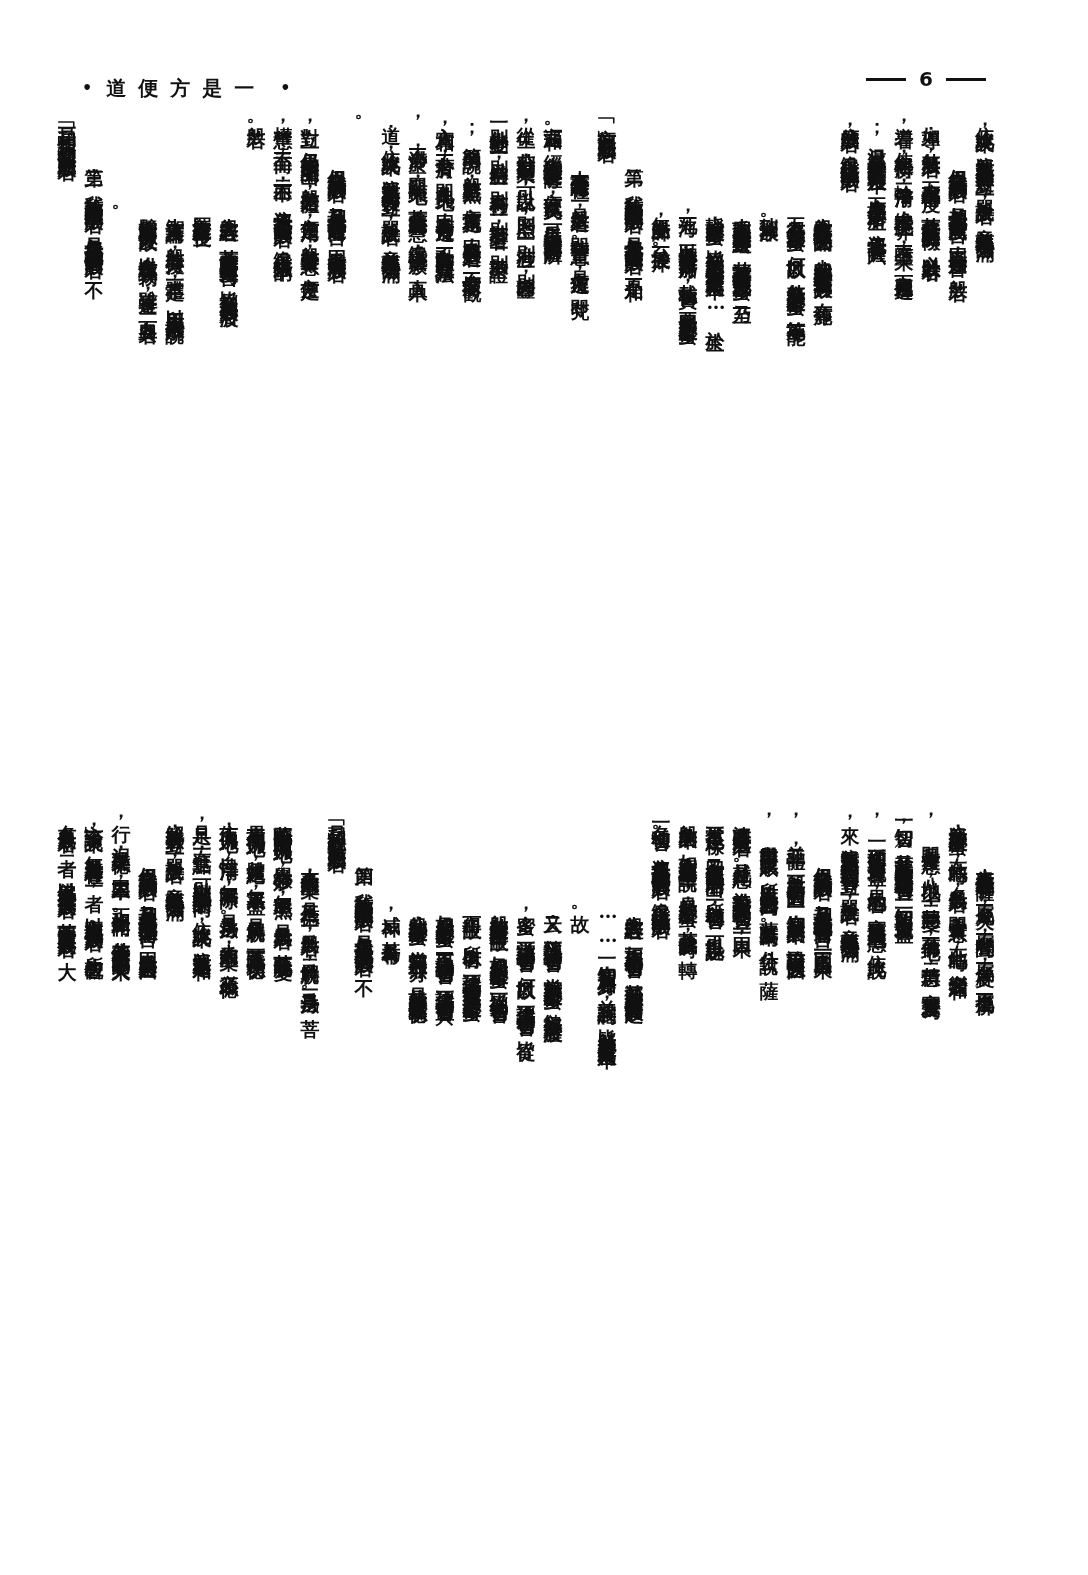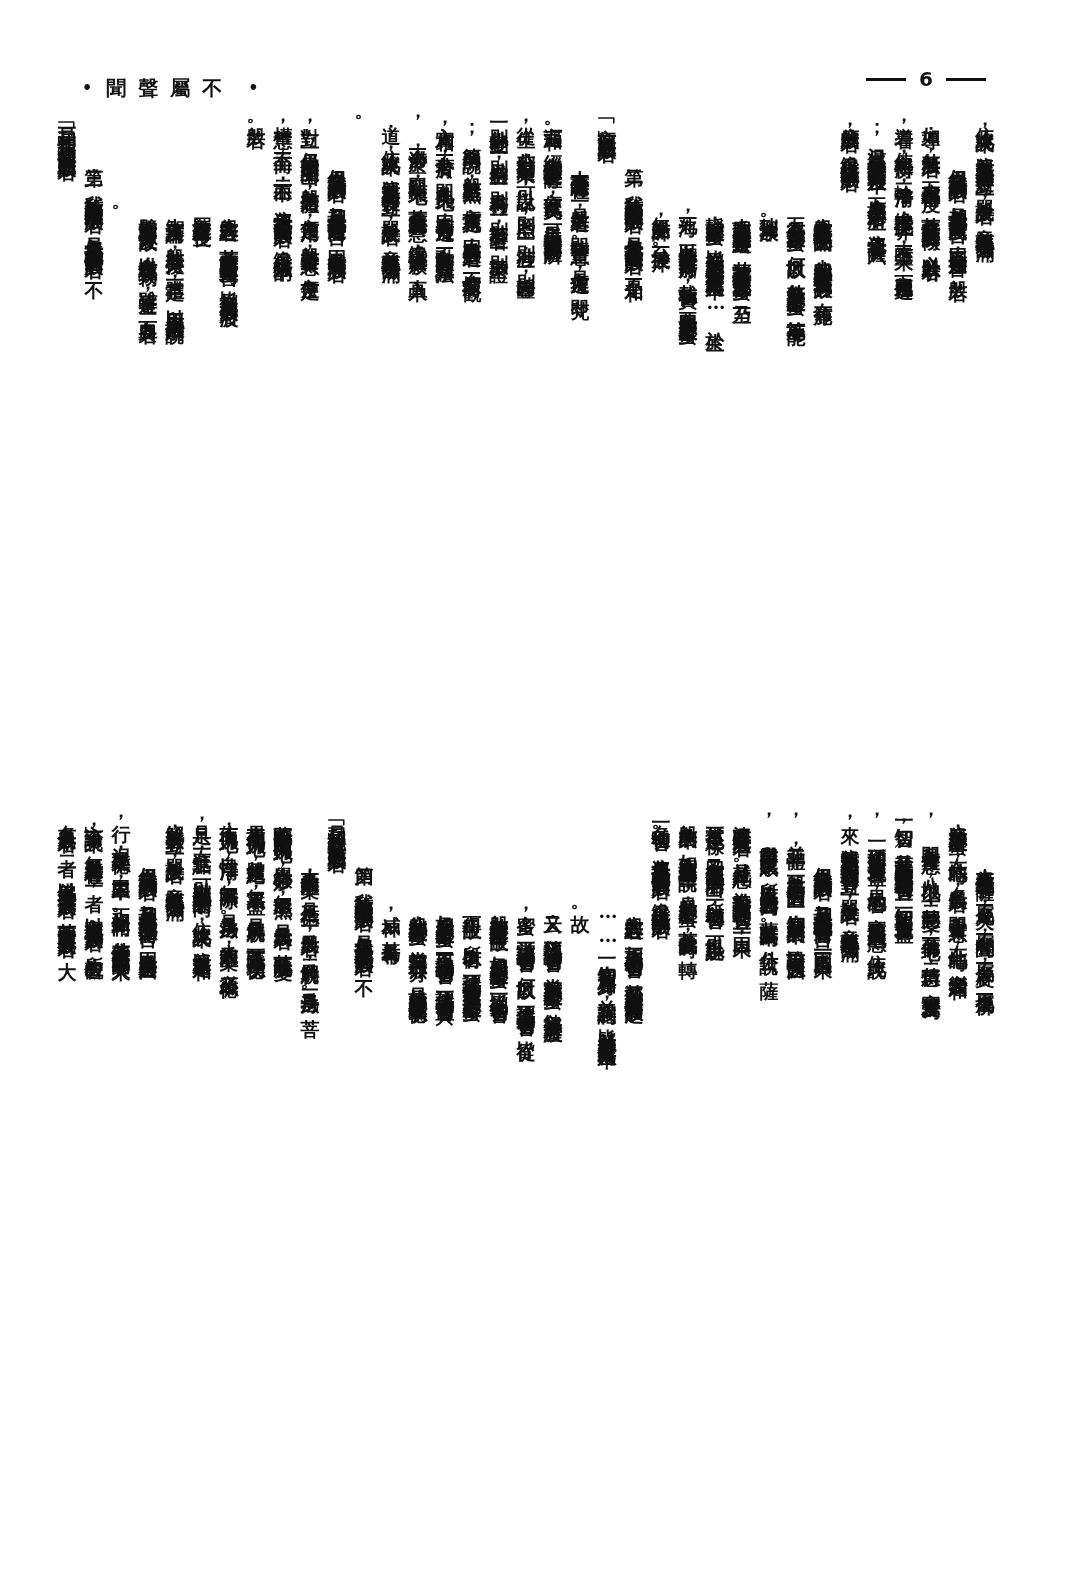--- a/index.html
+++ b/index.html
@@ -39,21 +39,21 @@
     font-size:19px; letter-spacing:2px; line-height:27px;
     font-weight:600; white-space:nowrap; overflow:visible;
   }
   .i2 { padding-top:42px; }
   .i4 { padding-top:90px; }
 </style>
 </head>
 <body>
 
 <div class="hdr-left">
-  <span class="orn">•</span><span class="title">不屬聲聞</span><span class="orn">•</span>
+  <span class="orn">•</span><span class="title">一是方便道</span><span class="orn">•</span>
 </div>
 <div class="hdr-right">
   <span class="dash"></span>
   <span class="pnum">6</span>
   <span class="dash"></span>
 </div>
 
 <div class="block upper">
   <div class="para">
     <div class="col">依此說來，這般若還是和餘五度對立，單說般若，意義似乎還不圓滿。</div>

